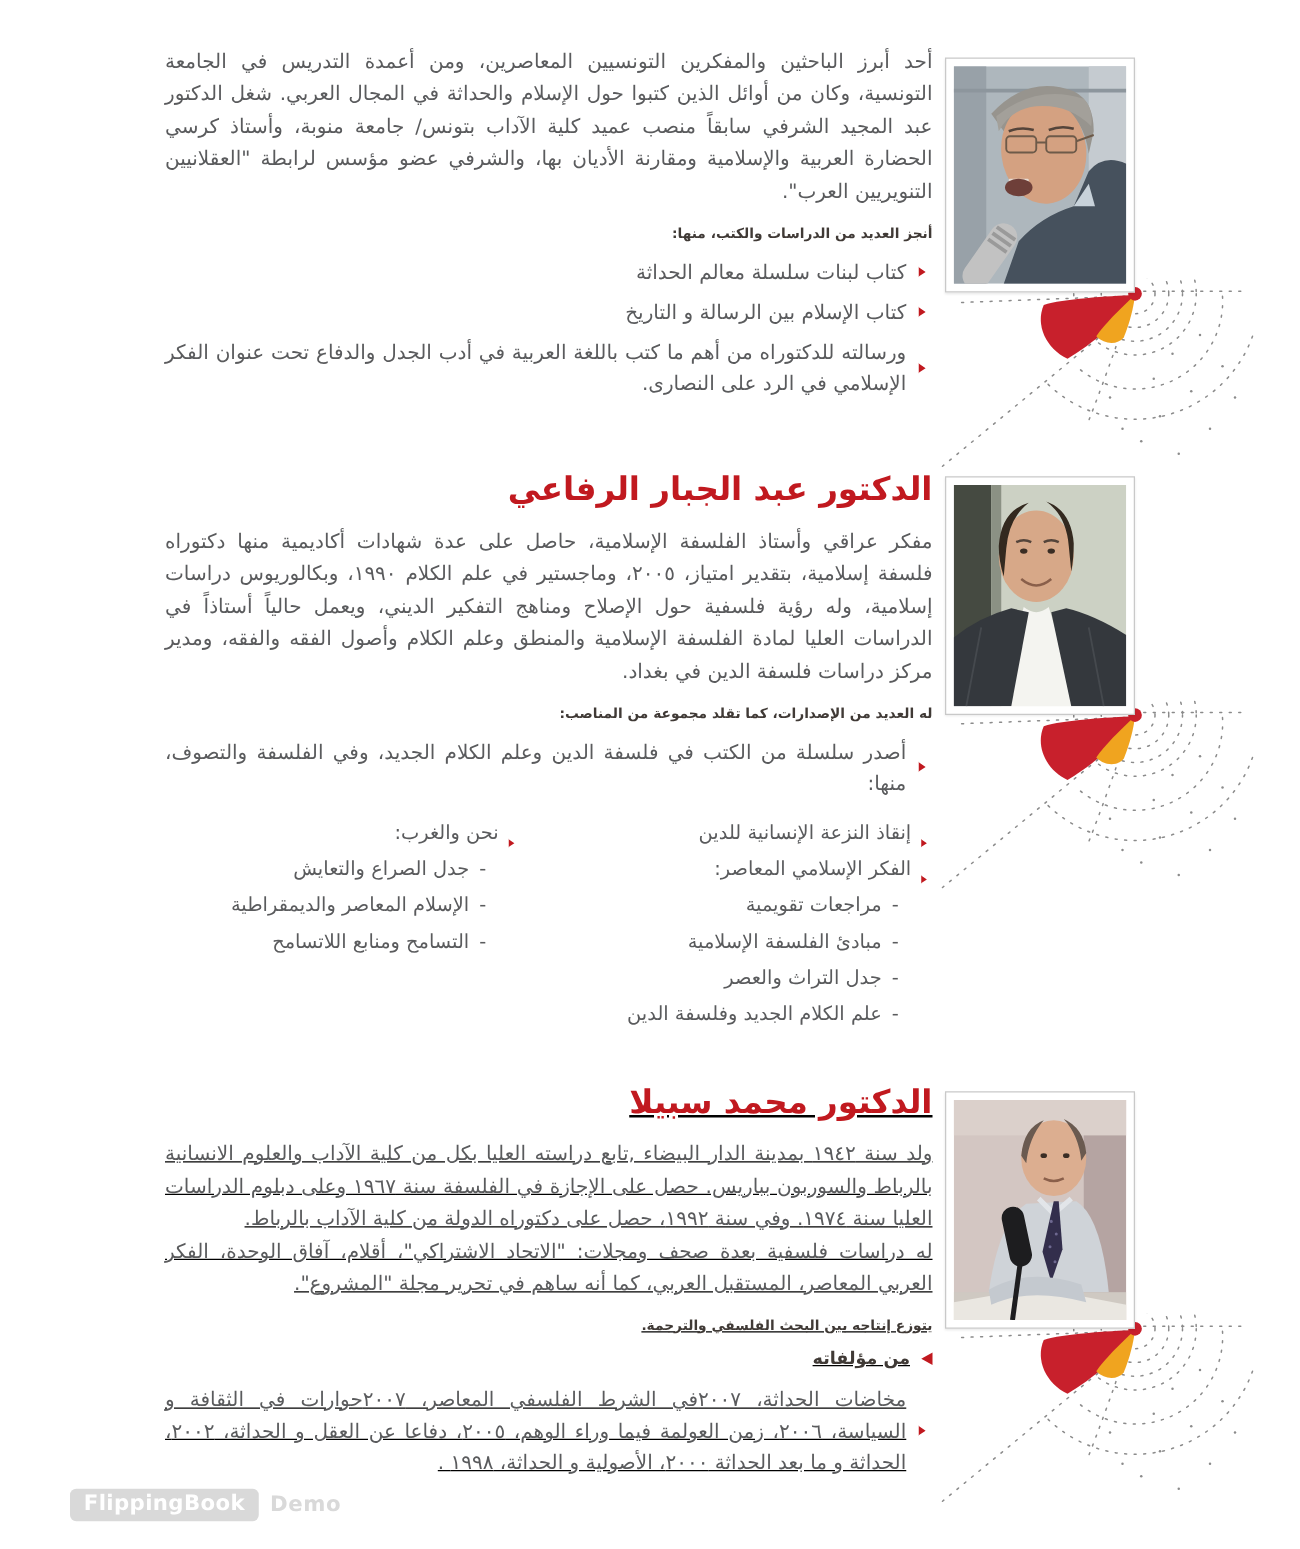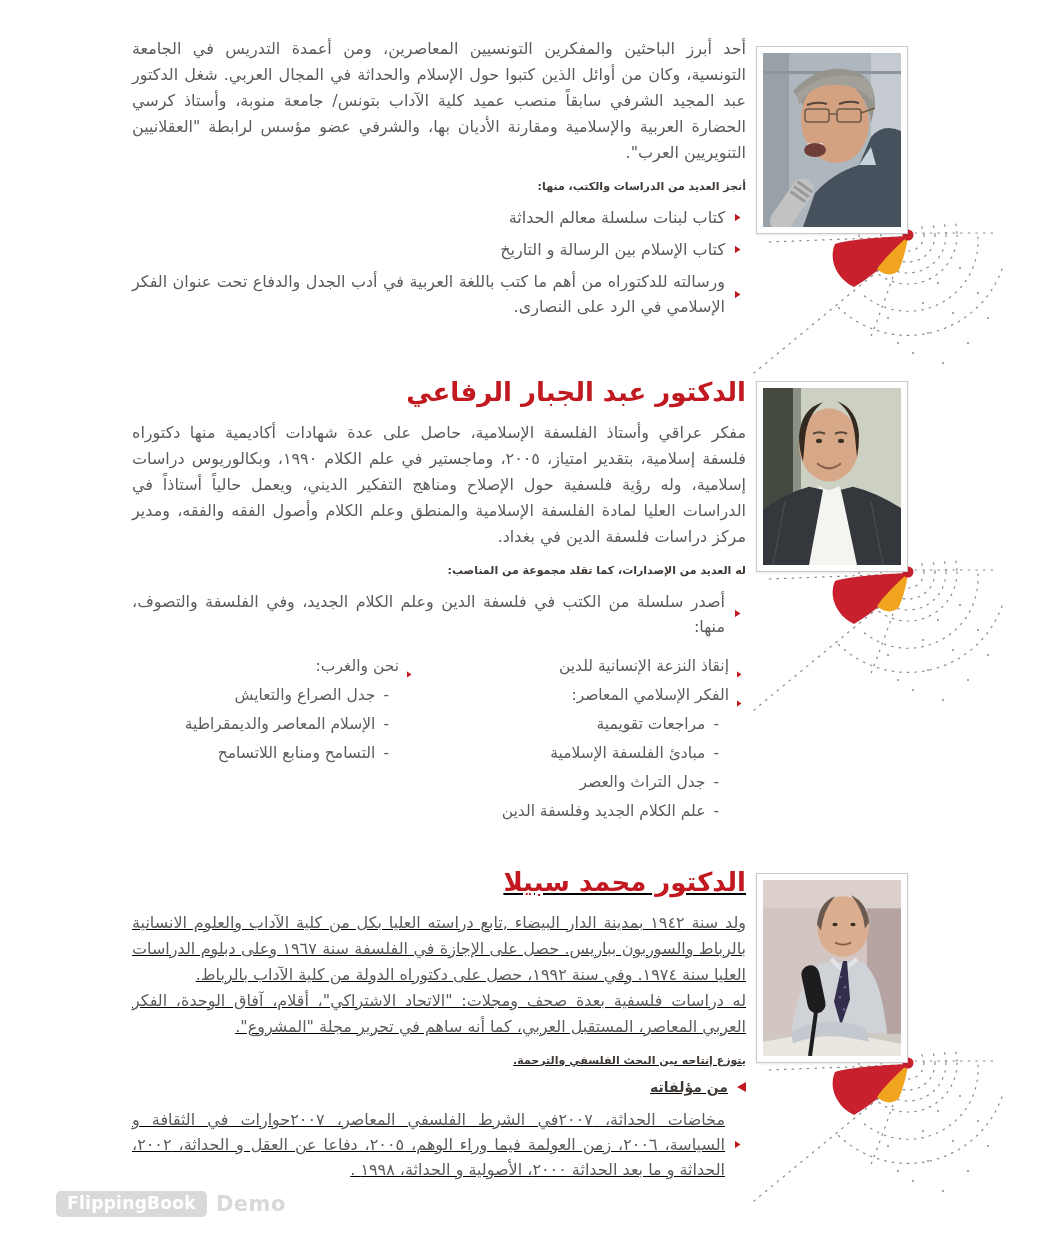--- a/index.html
+++ b/index.html
@@ -47,21 +47,21 @@
   .deco { position:absolute; width:280px; height:170px; left:738px; z-index:1; }
   .deco-1 { top:223px; }
   .deco-2 { top:560px; }
   .deco-3 { top:1051px; }
   
   .watermark { position:absolute; left:8px; top:1191px; z-index:4;
                direction:ltr; display:flex; align-items:center; gap:9px;
                font-family:"DejaVu Sans", sans-serif;margin-left:48px; }
   .wm-badge { background:#d9d9d9; color:#ffffff; font-weight:bold; font-size:17px;
               padding:2px 11px 4px; border-radius:5px; letter-spacing:.3px; }
-  .wm-demo { color:#d9d9d9; font-weight:bold; font-size:21px; letter-spacing:.5px; }
+  .wm-demo { color:#d9d9d9; font-weight:bold; font-size:17px; letter-spacing:.5px; }
 </style>
 </head>
 <body>
 
 <svg width="0" height="0" style="position:absolute" aria-hidden="true">
   <defs>
     <g id="deco-g">
       <g fill="none" stroke="#8b8b8b" stroke-width="1.2" stroke-dasharray="1.6 6" stroke-linecap="round">
         <circle cx="170" cy="12" r="16"></circle>
         <circle cx="170" cy="12" r="27"></circle>

